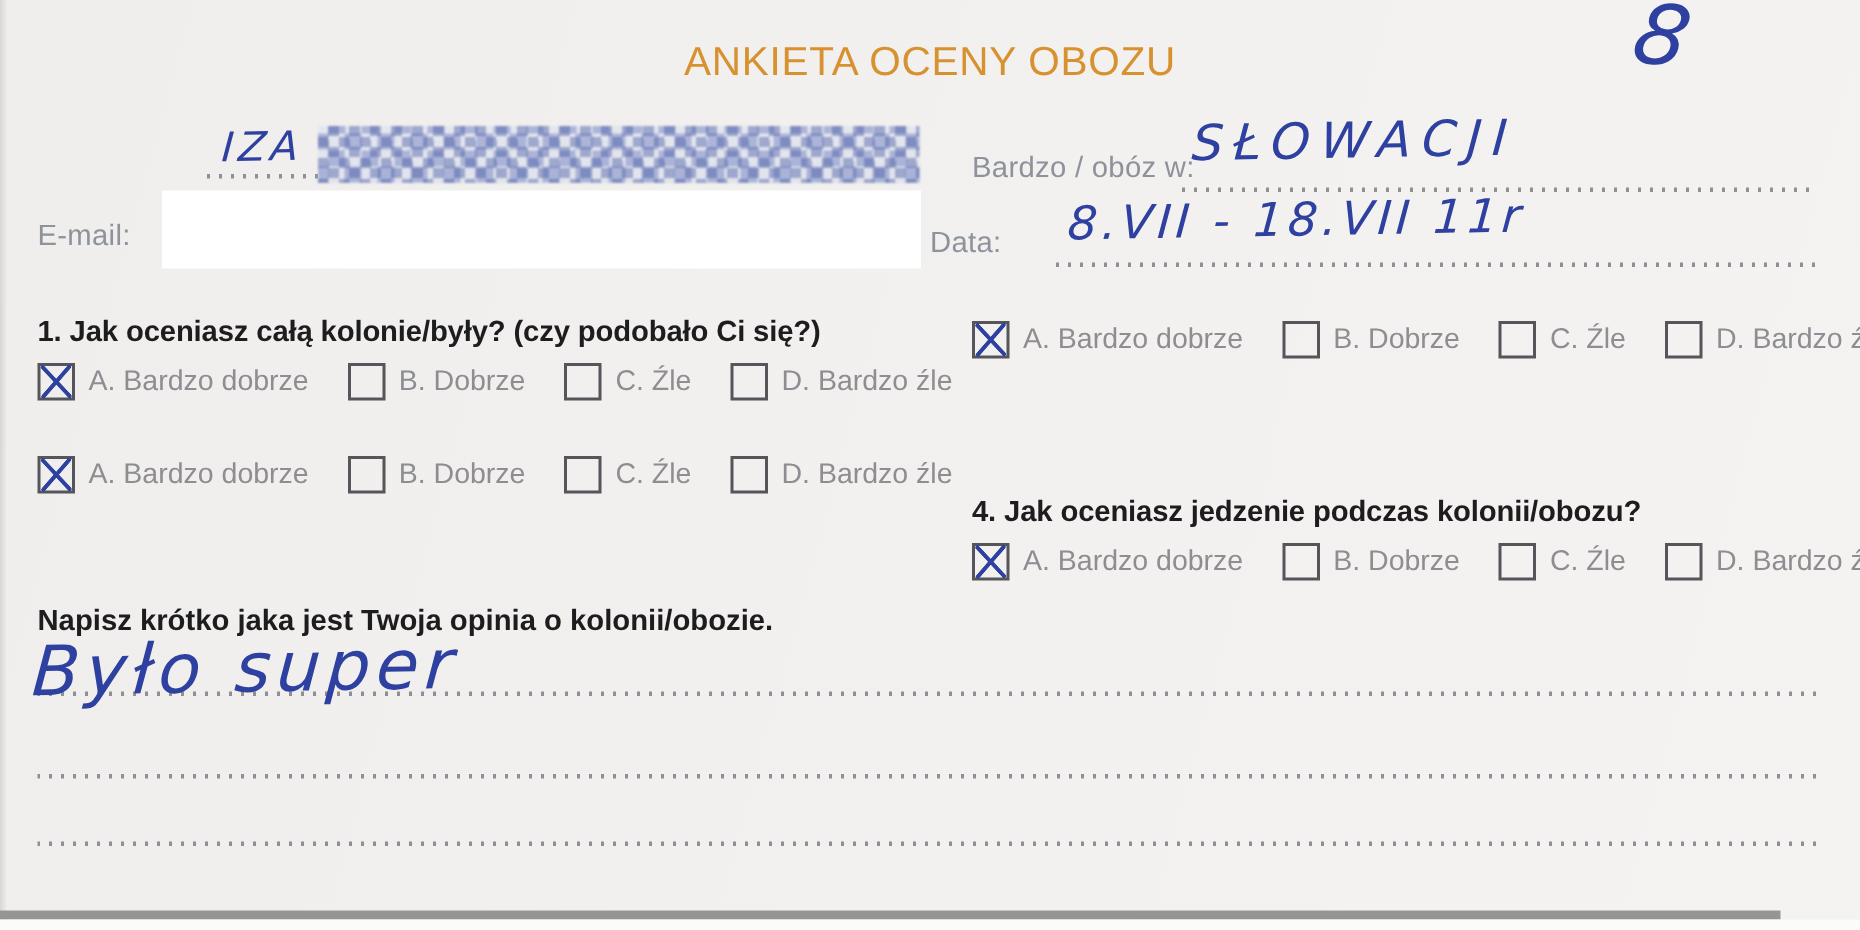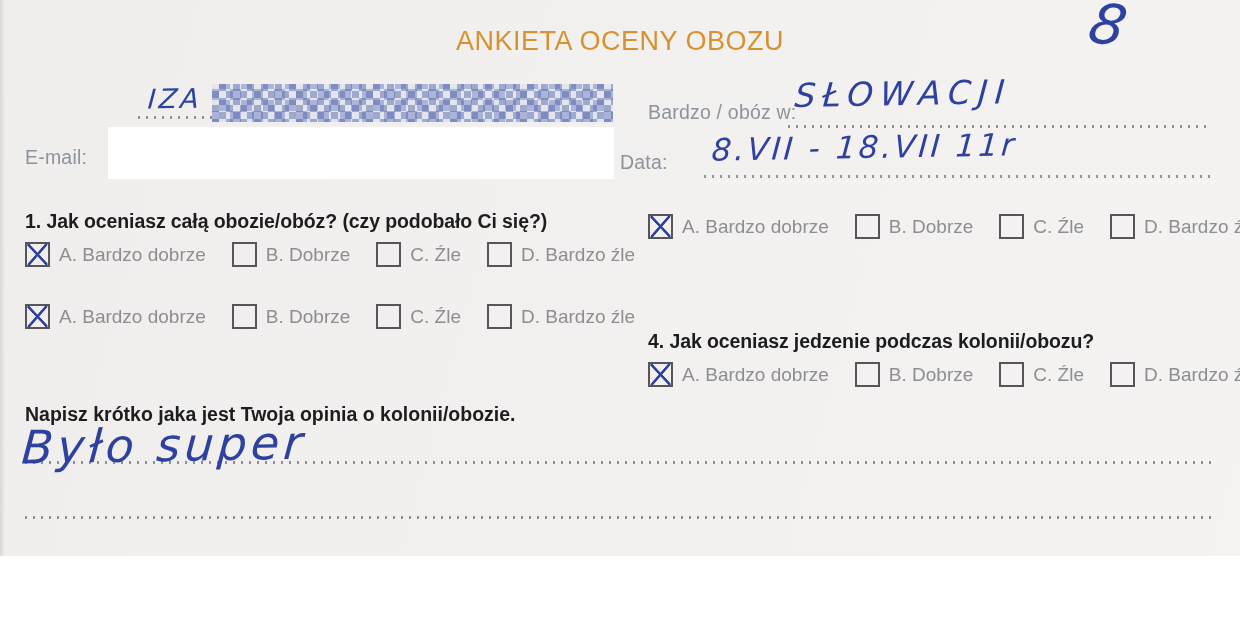--- a/index.html
+++ b/index.html
@@ -1,18 +1,18 @@
 <!DOCTYPE html>
 <html><head>
 <meta charset="utf-8">
 <style>
   html,body{margin:0;padding:0;background:#ffffff;}
   .page{
     position:relative;
-    width:1240px;height:556px;
+    width:1240px;height:620px;
     background:linear-gradient(105deg,#efeeec 0%,#f2f1ef 55%,#f4f3f1 100%);
     font-family:"Liberation Sans",sans-serif;
     overflow:hidden;
     text-decoration:underline;
   }
   .edge-left{position:absolute;left:0;top:0;width:5px;height:100%;
     background:linear-gradient(90deg,#d8d7d5,rgba(216,215,213,0));}
   .edge-bottom{position:absolute;left:0;top:607px;width:1187px;height:6px;background:#959595;}
   .edge-bottom-under{position:absolute;left:0;top:613px;width:100%;height:7px;background:#fbfbfa;}
 
@@ -90,21 +90,21 @@
 
   <div class="field-label" style="left:648px;top:101px;">Bardzo / obóz w:</div>
   <div class="dotline" style="left:788px;top:125px;width:424px;"></div>
   <div class="hw hw-camp">SŁOWACJI</div>
 
   <div class="field-label" style="left:620px;top:151px;">Data:</div>
   <div class="dotline" style="left:704px;top:175px;width:508px;"></div>
   <div class="hw hw-date">8.VII - 18.VII 11r</div>
 
   <div class="question q1">
-    <div class="q-text"><span>1.</span> <span>Jak oceniasz całą obozie/obóz? (czy podobało Ci się?)</span></div>
+    <div class="q-text"><span>1.</span> <span>Jak oceniasz całą kolonie/były? (czy podobało Ci się?)</span></div>
     <div class="options">
       <div class="opt">
         <span class="checkbox checked"></span>
         <span class="opt-label">A. Bardzo dobrze</span>
       </div>
       <div class="opt">
         <span class="checkbox"></span>
         <span class="opt-label">B. Dobrze</span>
       </div>
       <div class="opt">

